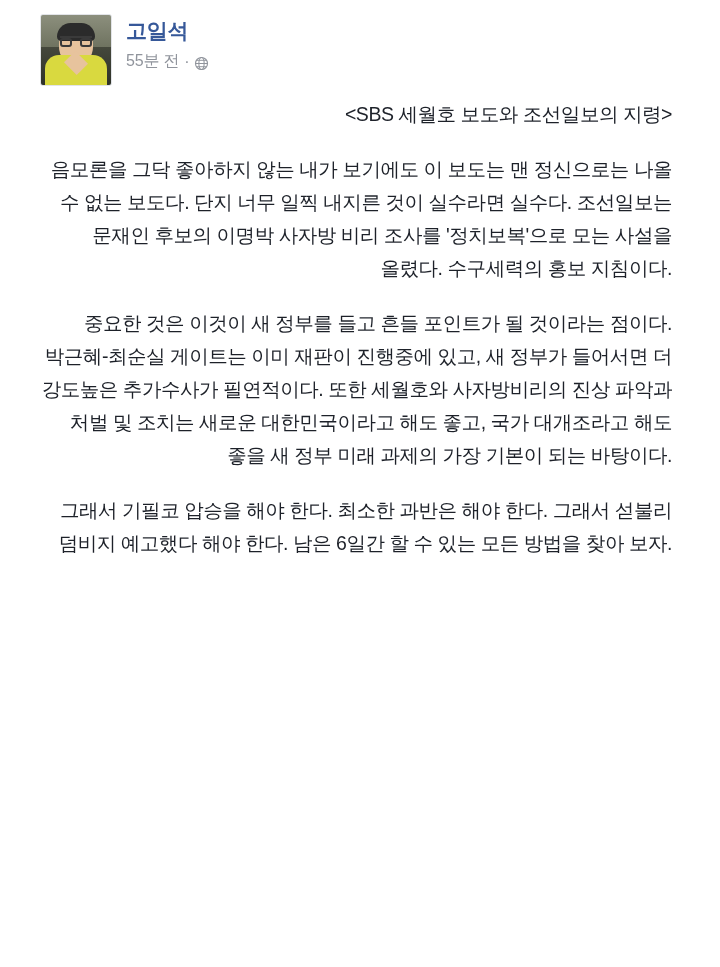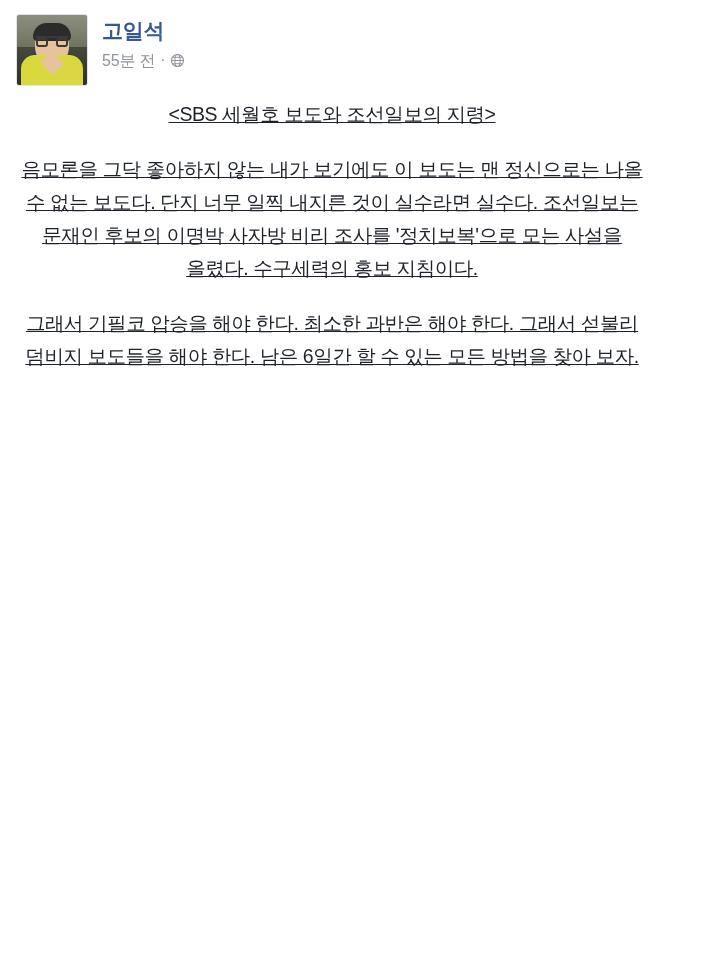--- a/index.html
+++ b/index.html
@@ -14,20 +14,21 @@
     color: #1d2129;
     overflow: hidden;
   }
 
   .post {
     width: 664px;
     height: 967px;
     box-sizing: border-box;
     background: #ffffff;
     position: relative;
+    margin-left: 24px;
   }
 
   
   .post-header {
     display: flex;
     align-items: flex-start;
     padding: 14px 16px 6px 16px;
     box-sizing: border-box;
   }
   .avatar {
@@ -121,21 +122,21 @@
   }
   .author-name {
     font-size: 21px;
     line-height: 26px;
     font-weight: bold;
     color: #365899;
     letter-spacing: -0.3px;
   }
   .meta-row {
     display: flex;
-    align-items: flex-start;
+    align-items: center;
     margin-top: 7px;
     font-size: 16px;
     color: #90949c;
     letter-spacing: -0.2px;
   }
   .meta-sep {
     margin: 0 5px;
     color: #90949c;
   }
   .globe-icon {
@@ -151,22 +152,21 @@
     padding: 6px 16px 0 16px;
     box-sizing: border-box;
   }
   .post-body p {
     margin: 0 0 22px 0;
     font-size: 19.5px;
     line-height: 33px;
     color: #1d2129;
     letter-spacing: -0.45px;
     word-break: keep-all;
-    text-align: center;
-    text-decoration: underline;
+    text-align: right;
   }
   .post-body p:last-child {
     margin-bottom: 0;
   }
 </style>
 </head>
 <body>
 
 <div class="post">
 
@@ -195,16 +195,17 @@
             <line x1="2.6" y1="11.4" x2="13.4" y2="11.4" stroke="#90949c" stroke-width="1"></line>
           </svg>
         </span>
       </div>
     </div>
   </div>
 
   <div class="post-body">
     <p>&lt;SBS 세월호 보도와 조선일보의 지령&gt;</p>
     <p>음모론을 그닥 좋아하지 않는 내가 보기에도 이 보도는 맨 정신으로는 나올 수 없는 보도다. 단지 너무 일찍 내지른 것이 실수라면 실수다. 조선일보는 문재인 후보의 이명박 사자방 비리 조사를 '정치보복'으로 모는 사설을 올렸다. 수구세력의 홍보 지침이다.</p>
-    <p>그래서 기필코 압승을 해야 한다. 최소한 과반은 해야 한다. 그래서 섣불리 덤비지 보도들을 해야 한다. 남은 6일간 할 수 있는 모든 방법을 찾아 보자.</p>
+    <p>중요한 것은 이것이 새 정부를 들고 흔들 포인트가 될 것이라는 점이다. 박근혜-최순실 게이트는 이미 재판이 진행중에 있고, 새 정부가 들어서면 더 강도높은 추가수사가 필연적이다. 또한 세월호와 사자방비리의 진상 파악과 처벌 및 조치는 새로운 대한민국이라고 해도 좋고, 국가 대개조라고 해도 좋을 새 정부 미래 과제의 가장 기본이 되는 바탕이다.</p>
+    <p>그래서 기필코 압승을 해야 한다. 최소한 과반은 해야 한다. 그래서 섣불리 덤비지 예고했다 해야 한다. 남은 6일간 할 수 있는 모든 방법을 찾아 보자.</p>
   </div>
 
 </div>
 
 </body></html>

